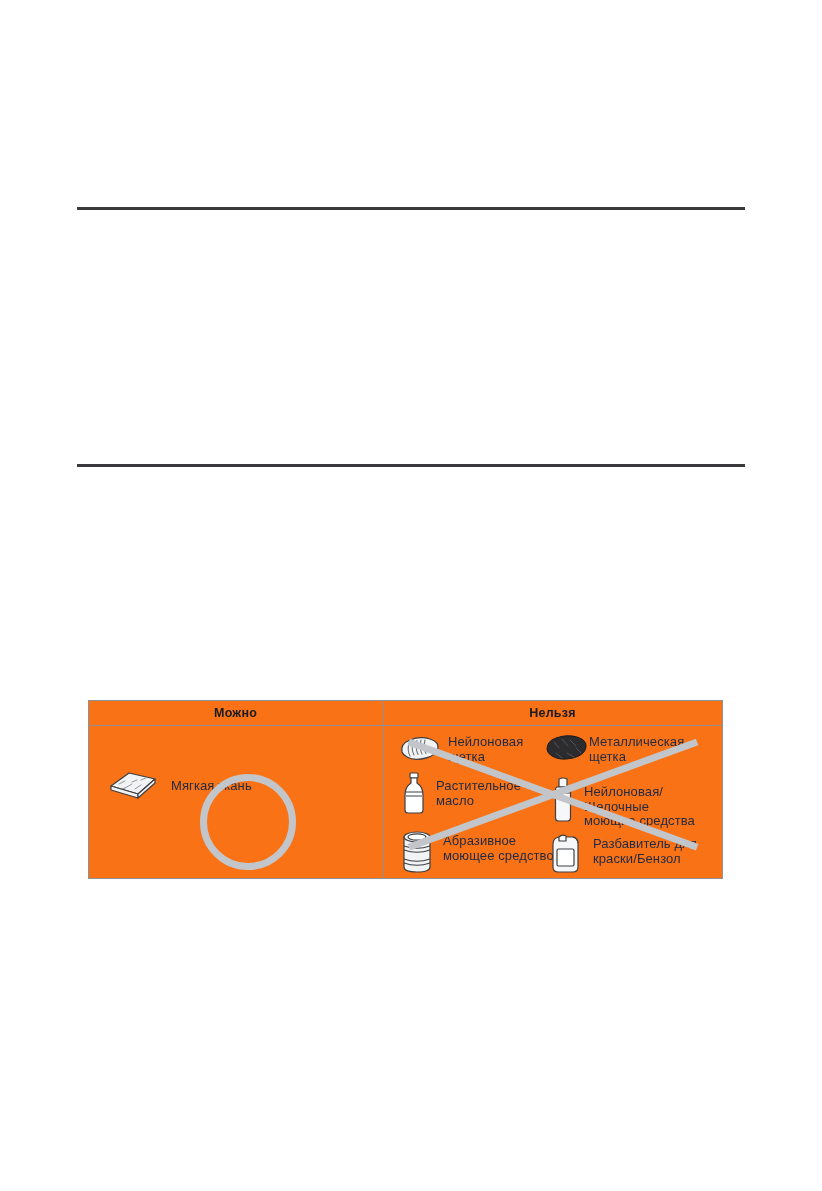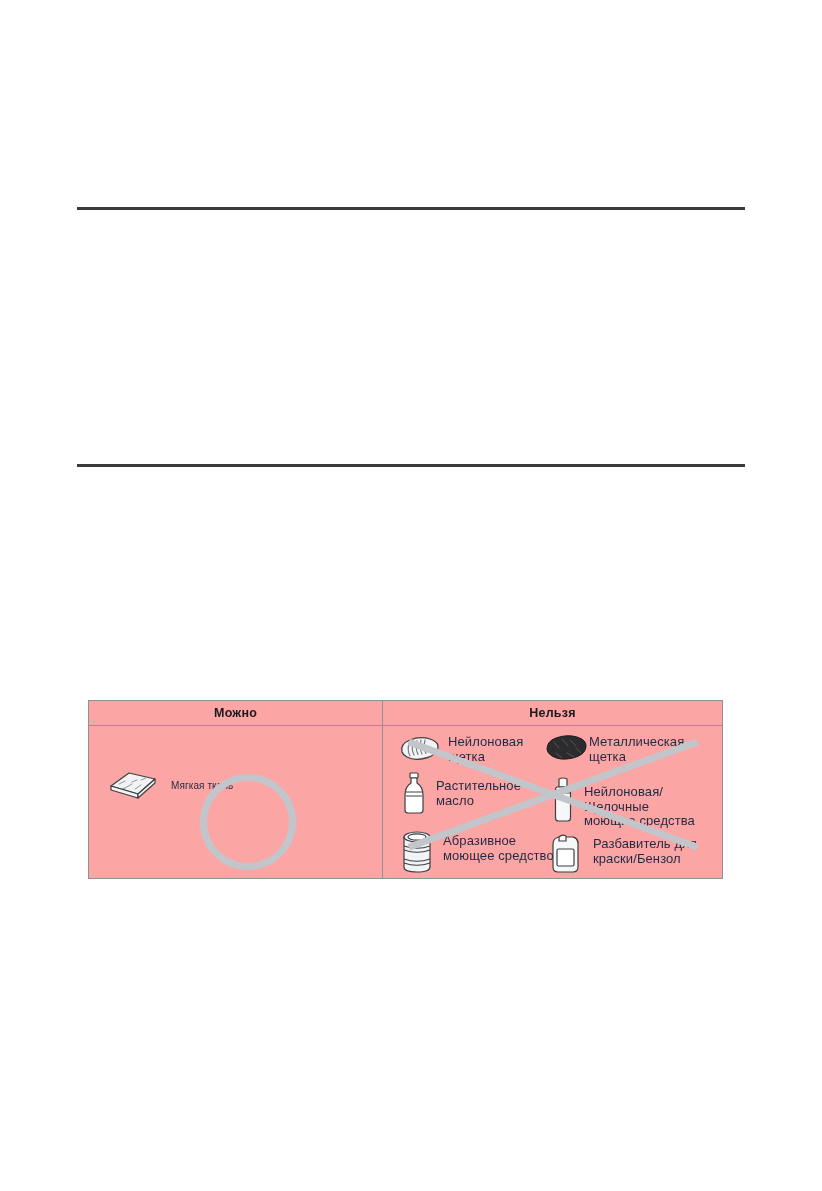--- a/index.html
+++ b/index.html
@@ -33,21 +33,21 @@
 
   
   .care-table {
     position: absolute;
     left: 88px;
     top: 700px;
     width: 635px;
     height: 179px;
     border: 1px solid #8e9195;
     box-sizing: border-box;
-    background: #fca5a5;
+    background: #f97316;
   }
   .table-head {
     display: flex;
     height: 25px;
     border-bottom: 1px solid #8e9195;
     box-sizing: border-box;
   }
   .table-body {
     display: flex;
     height: 153px;
@@ -76,21 +76,21 @@
   .item {
     position: absolute;
     display: flex;
     align-items: flex-start;
   }
   .item .icon {
     flex: 0 0 auto;
     display: block;
   }
   .item .lbl {
-    font-size: 10px;
+    font-size: 13px;
     color: #1f2a44;
     line-height: 14px;
     letter-spacing: 0.1px;
     white-space: pre-line;
   }
 
   #item-soft-cloth { left: 16px; top: 41px; }
   #item-soft-cloth .lbl { margin-left: 10px; padding-top: 12px; }
   #item-mild-detergent { left: 24px; top: 98px; }
   #item-mild-detergent .lbl { margin-left: 10px; padding-top: 8px; }

